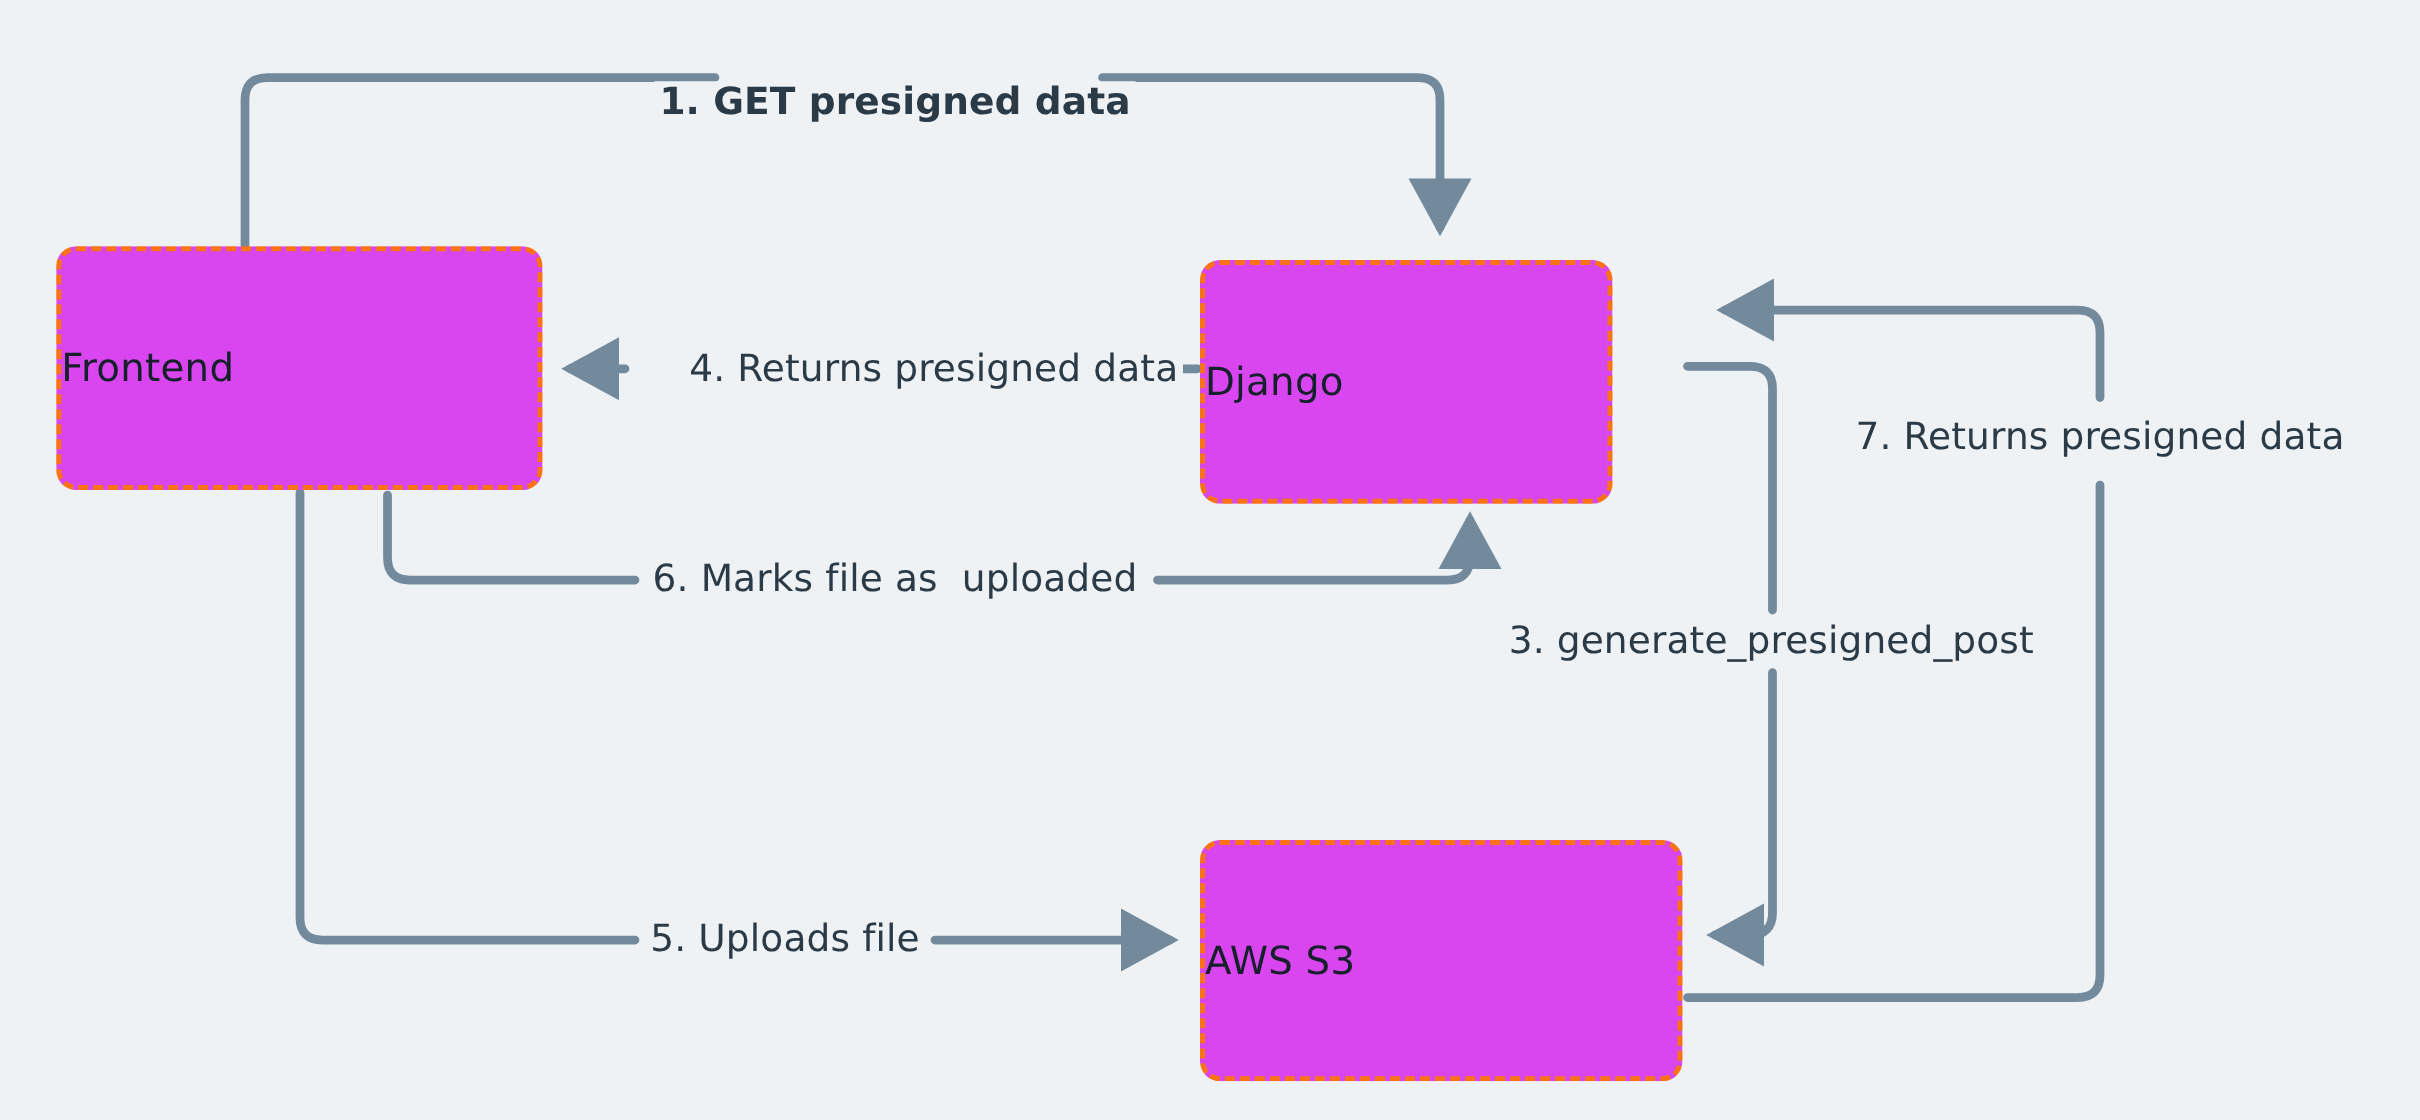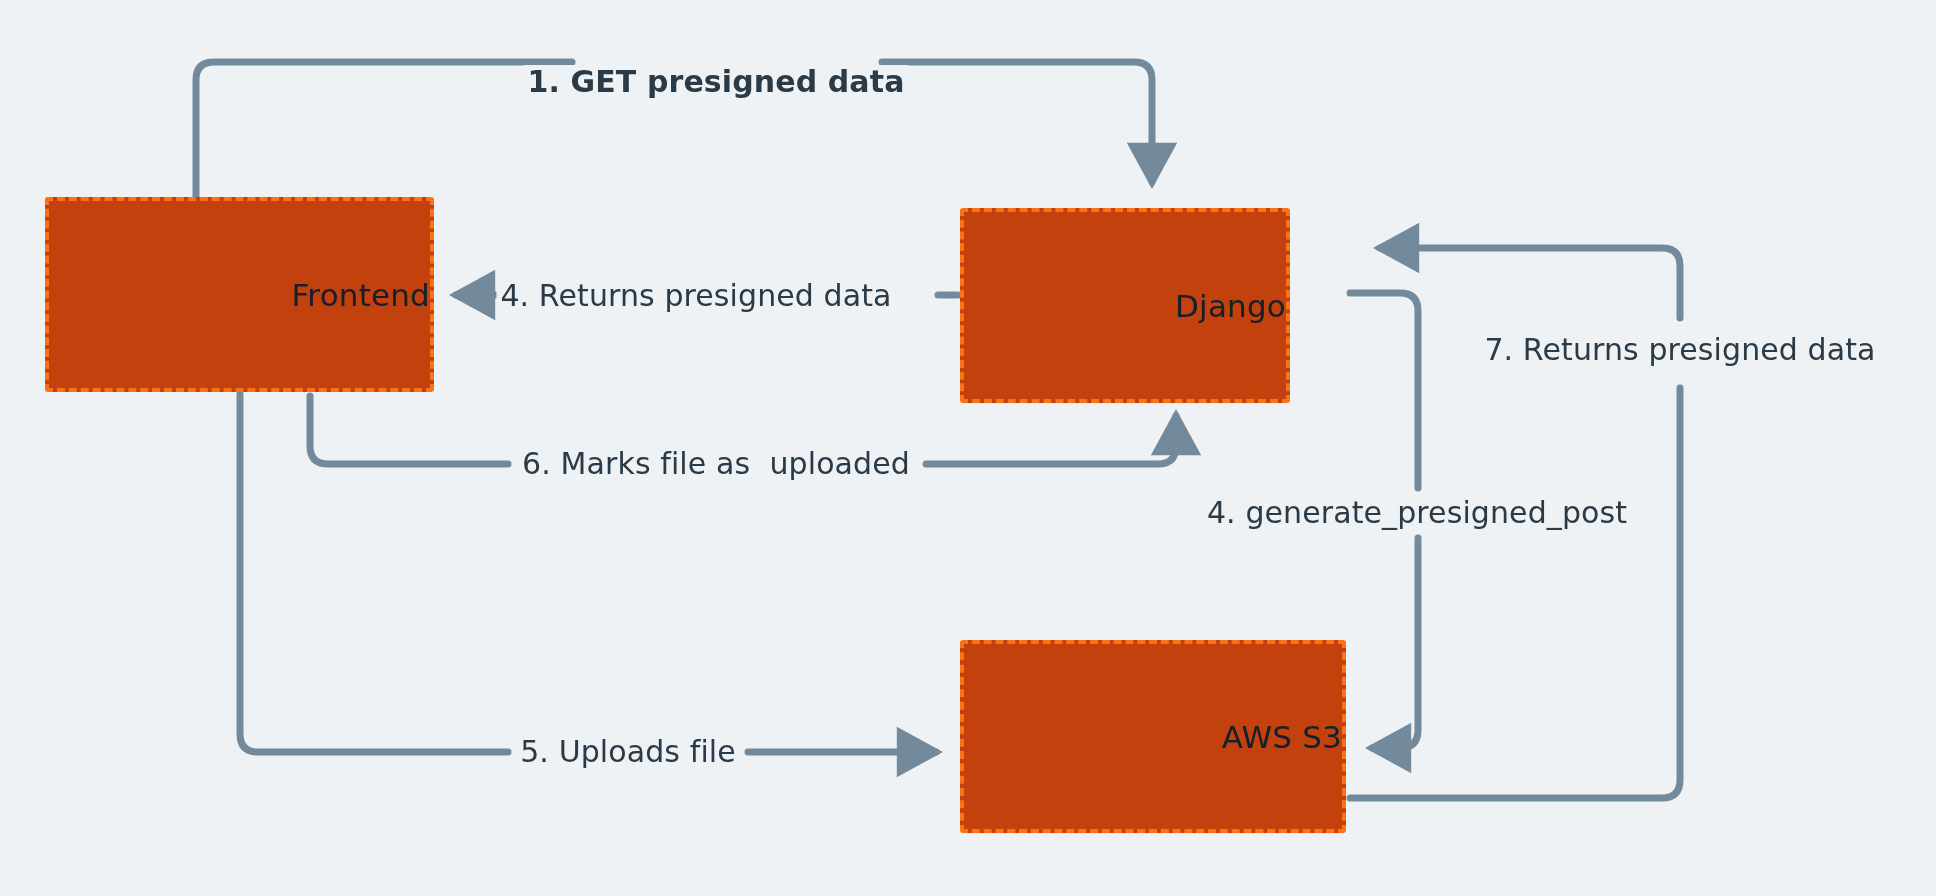--- a/index.html
+++ b/index.html
@@ -20,26 +20,26 @@
   svg.wires {
     position: absolute;
     left: 0;
     top: 0;
     width: 1936px;
     height: 896px;
   }
   .node {
     position: absolute;
     box-sizing: border-box;
-    background: #c2410c;
+    background: #d946ef;
     border: 4px dashed #f97316;
-    border-radius: 3px;
+    border-radius: 16px;
     display: flex;
     align-items: center;
-    justify-content: flex-end;
+    justify-content: flex-start;
   }
   .node-label {
     font-size: 31px;
     color: #15202b;
     letter-spacing: 0.2px;
   }
   .edge-label {
     position: absolute;
     font-size: 30px;
     color: #2b3a47;
@@ -86,29 +86,29 @@
   </svg>
 
   <div class="node" style="left:45px; top:197px; width:389px; height:195px;">
     <span class="node-label">Frontend</span>
   </div>
 
   <div class="node" style="left:960px; top:208px; width:330px; height:195px;">
     <span class="node-label">Django</span>
   </div>
 
-  <div class="node" style="left:960px; top:640px; width:386px; height:193px;">
+  <div class="node" style="left:960px; top:672px; width:386px; height:193px;">
     <span class="node-label">AWS S3</span>
   </div>
 
   <div class="edge-label" style="left:716px; top:82px;font-weight:bold;">1. GET presigned data</div>
 
-  <div class="edge-label" style="left:1417px; top:513px;">4. generate_presigned_post</div>
+  <div class="edge-label" style="left:1417px; top:513px;">3. generate_presigned_post</div>
 
   <div class="edge-label" style="left:1680px; top:350px;">7. Returns presigned data</div>
 
-  <div class="edge-label" style="left:696px; top:296px;text-align:center;">4. Returns presigned data</div>
+  <div class="edge-label" style="left:747px; top:296px;text-align:center;">4. Returns presigned data</div>
 
   <div class="edge-label" style="left:628px; top:752px;">5. Uploads file</div>
 
   <div class="edge-label" style="left:716px; top:464px;text-align:right;">6. Marks file as  uploaded</div>
 
 </div>
 
 </body></html>

